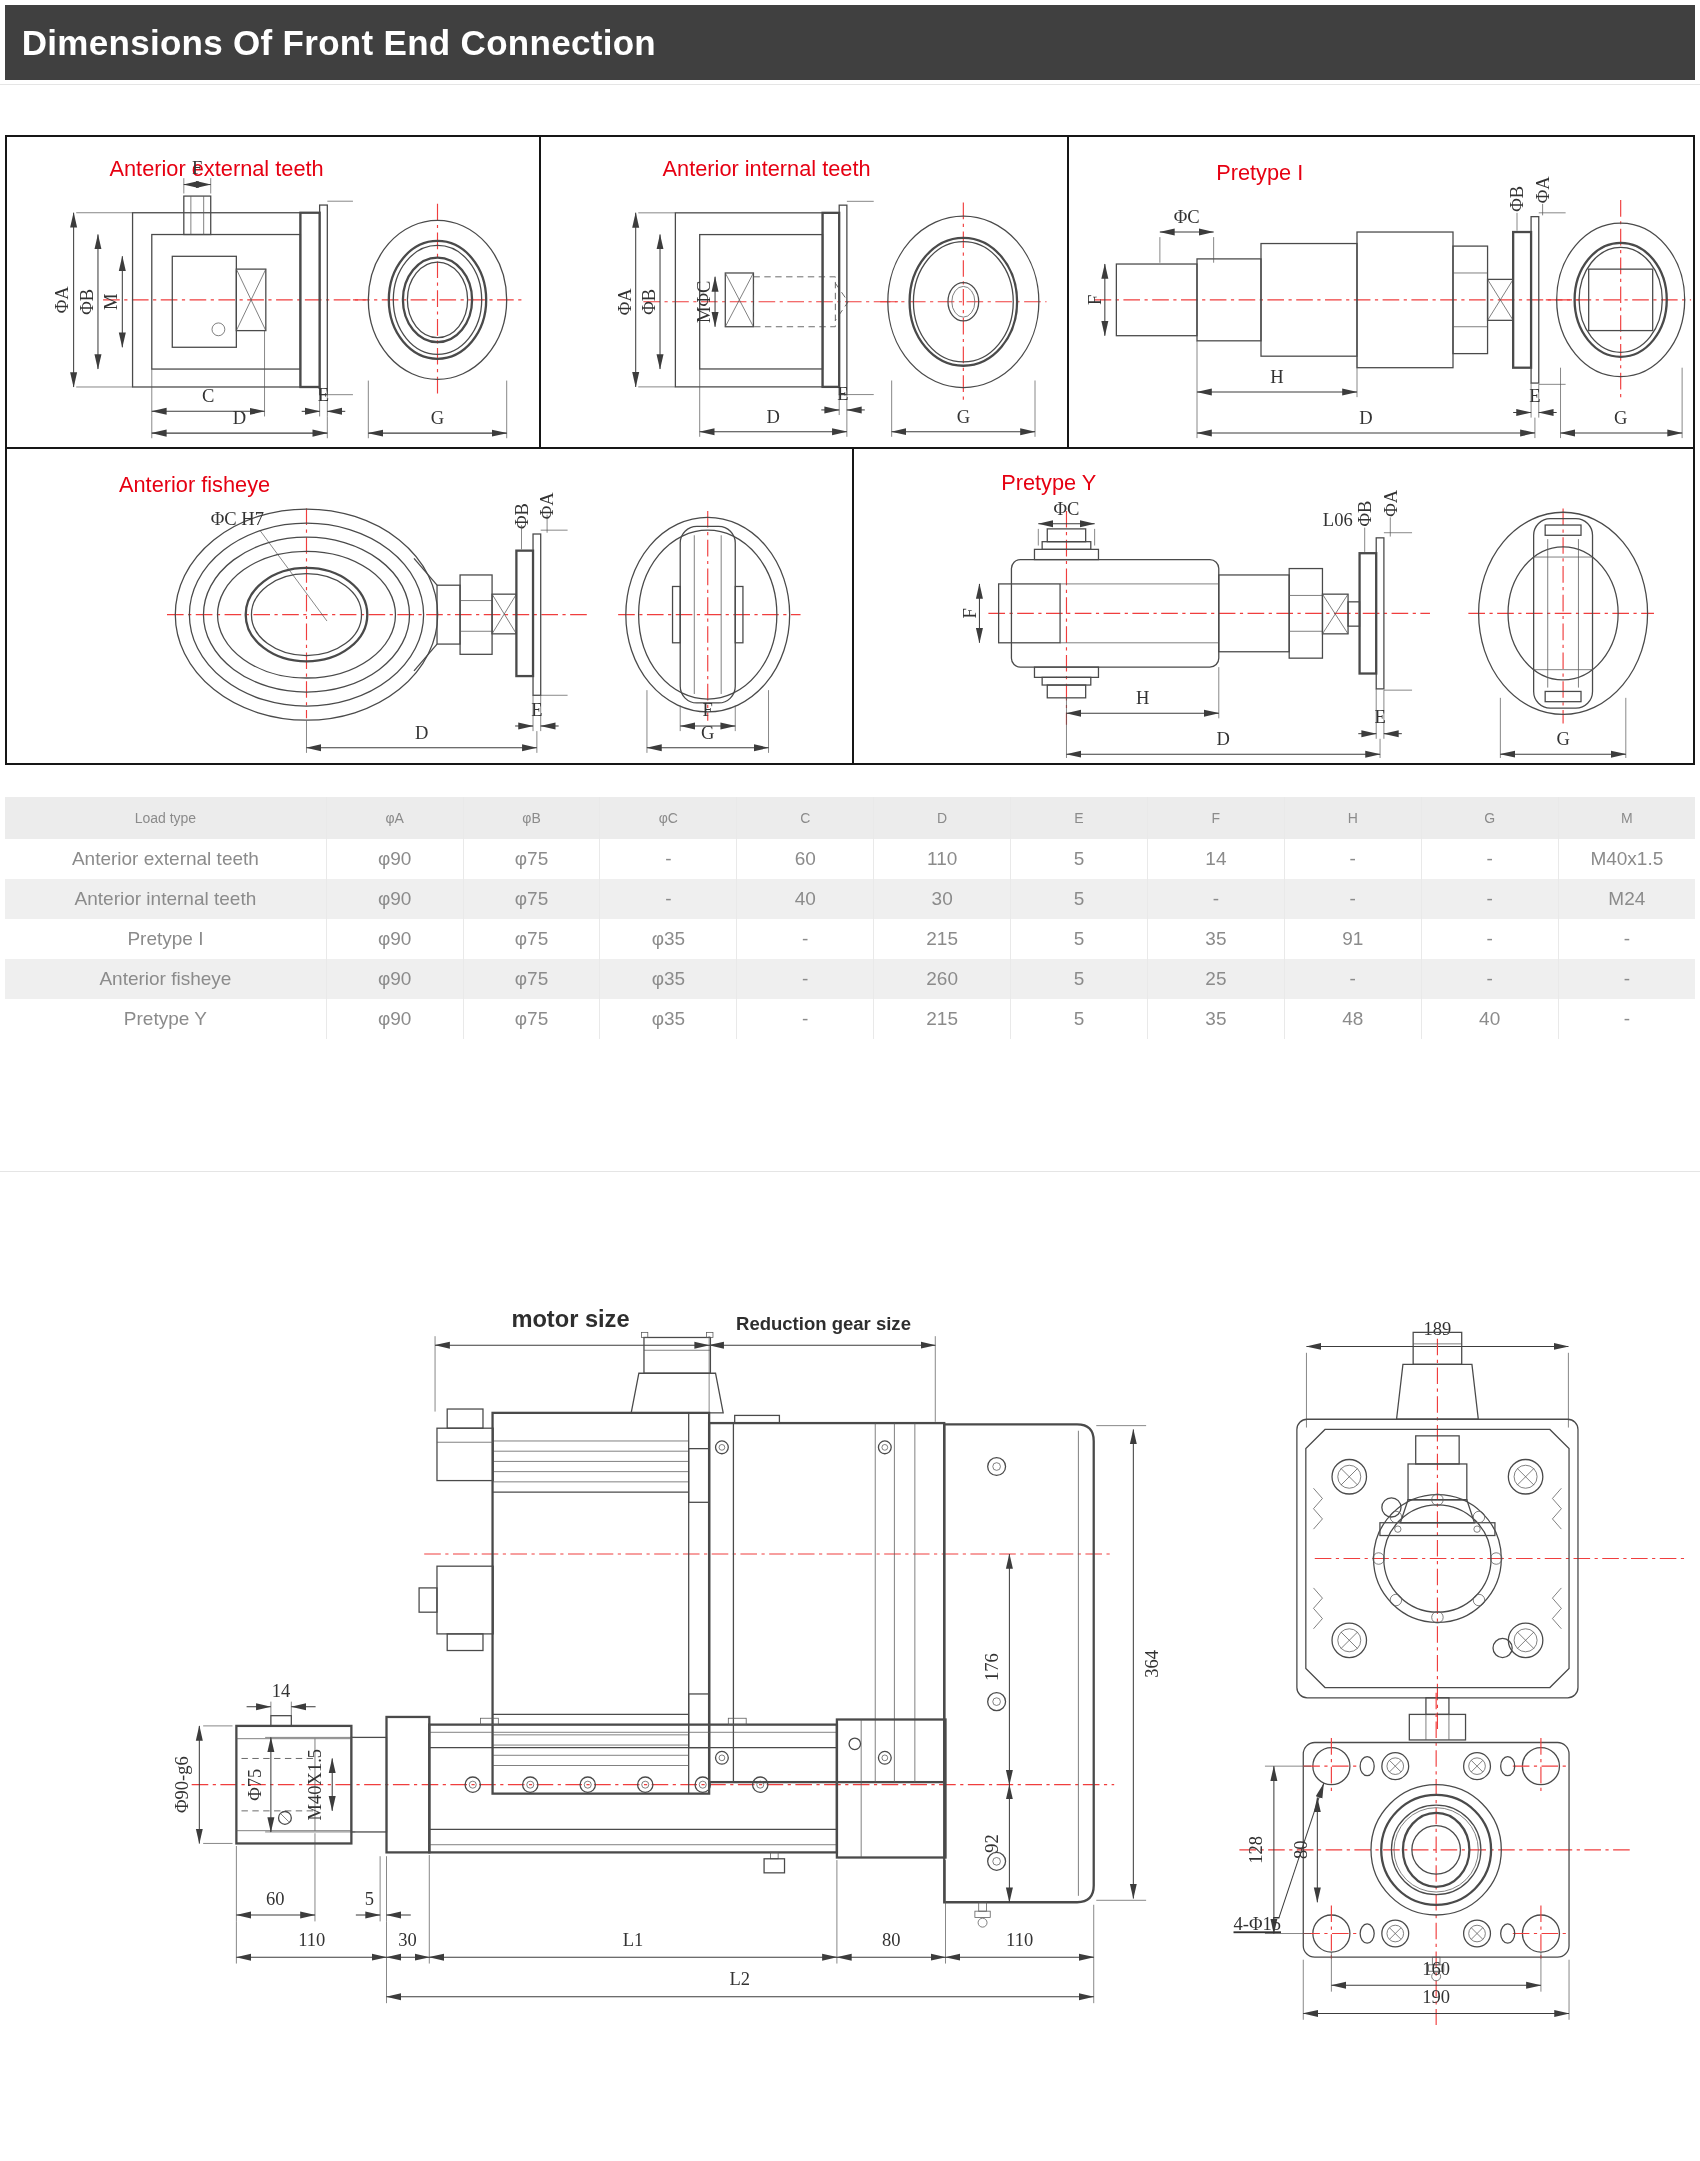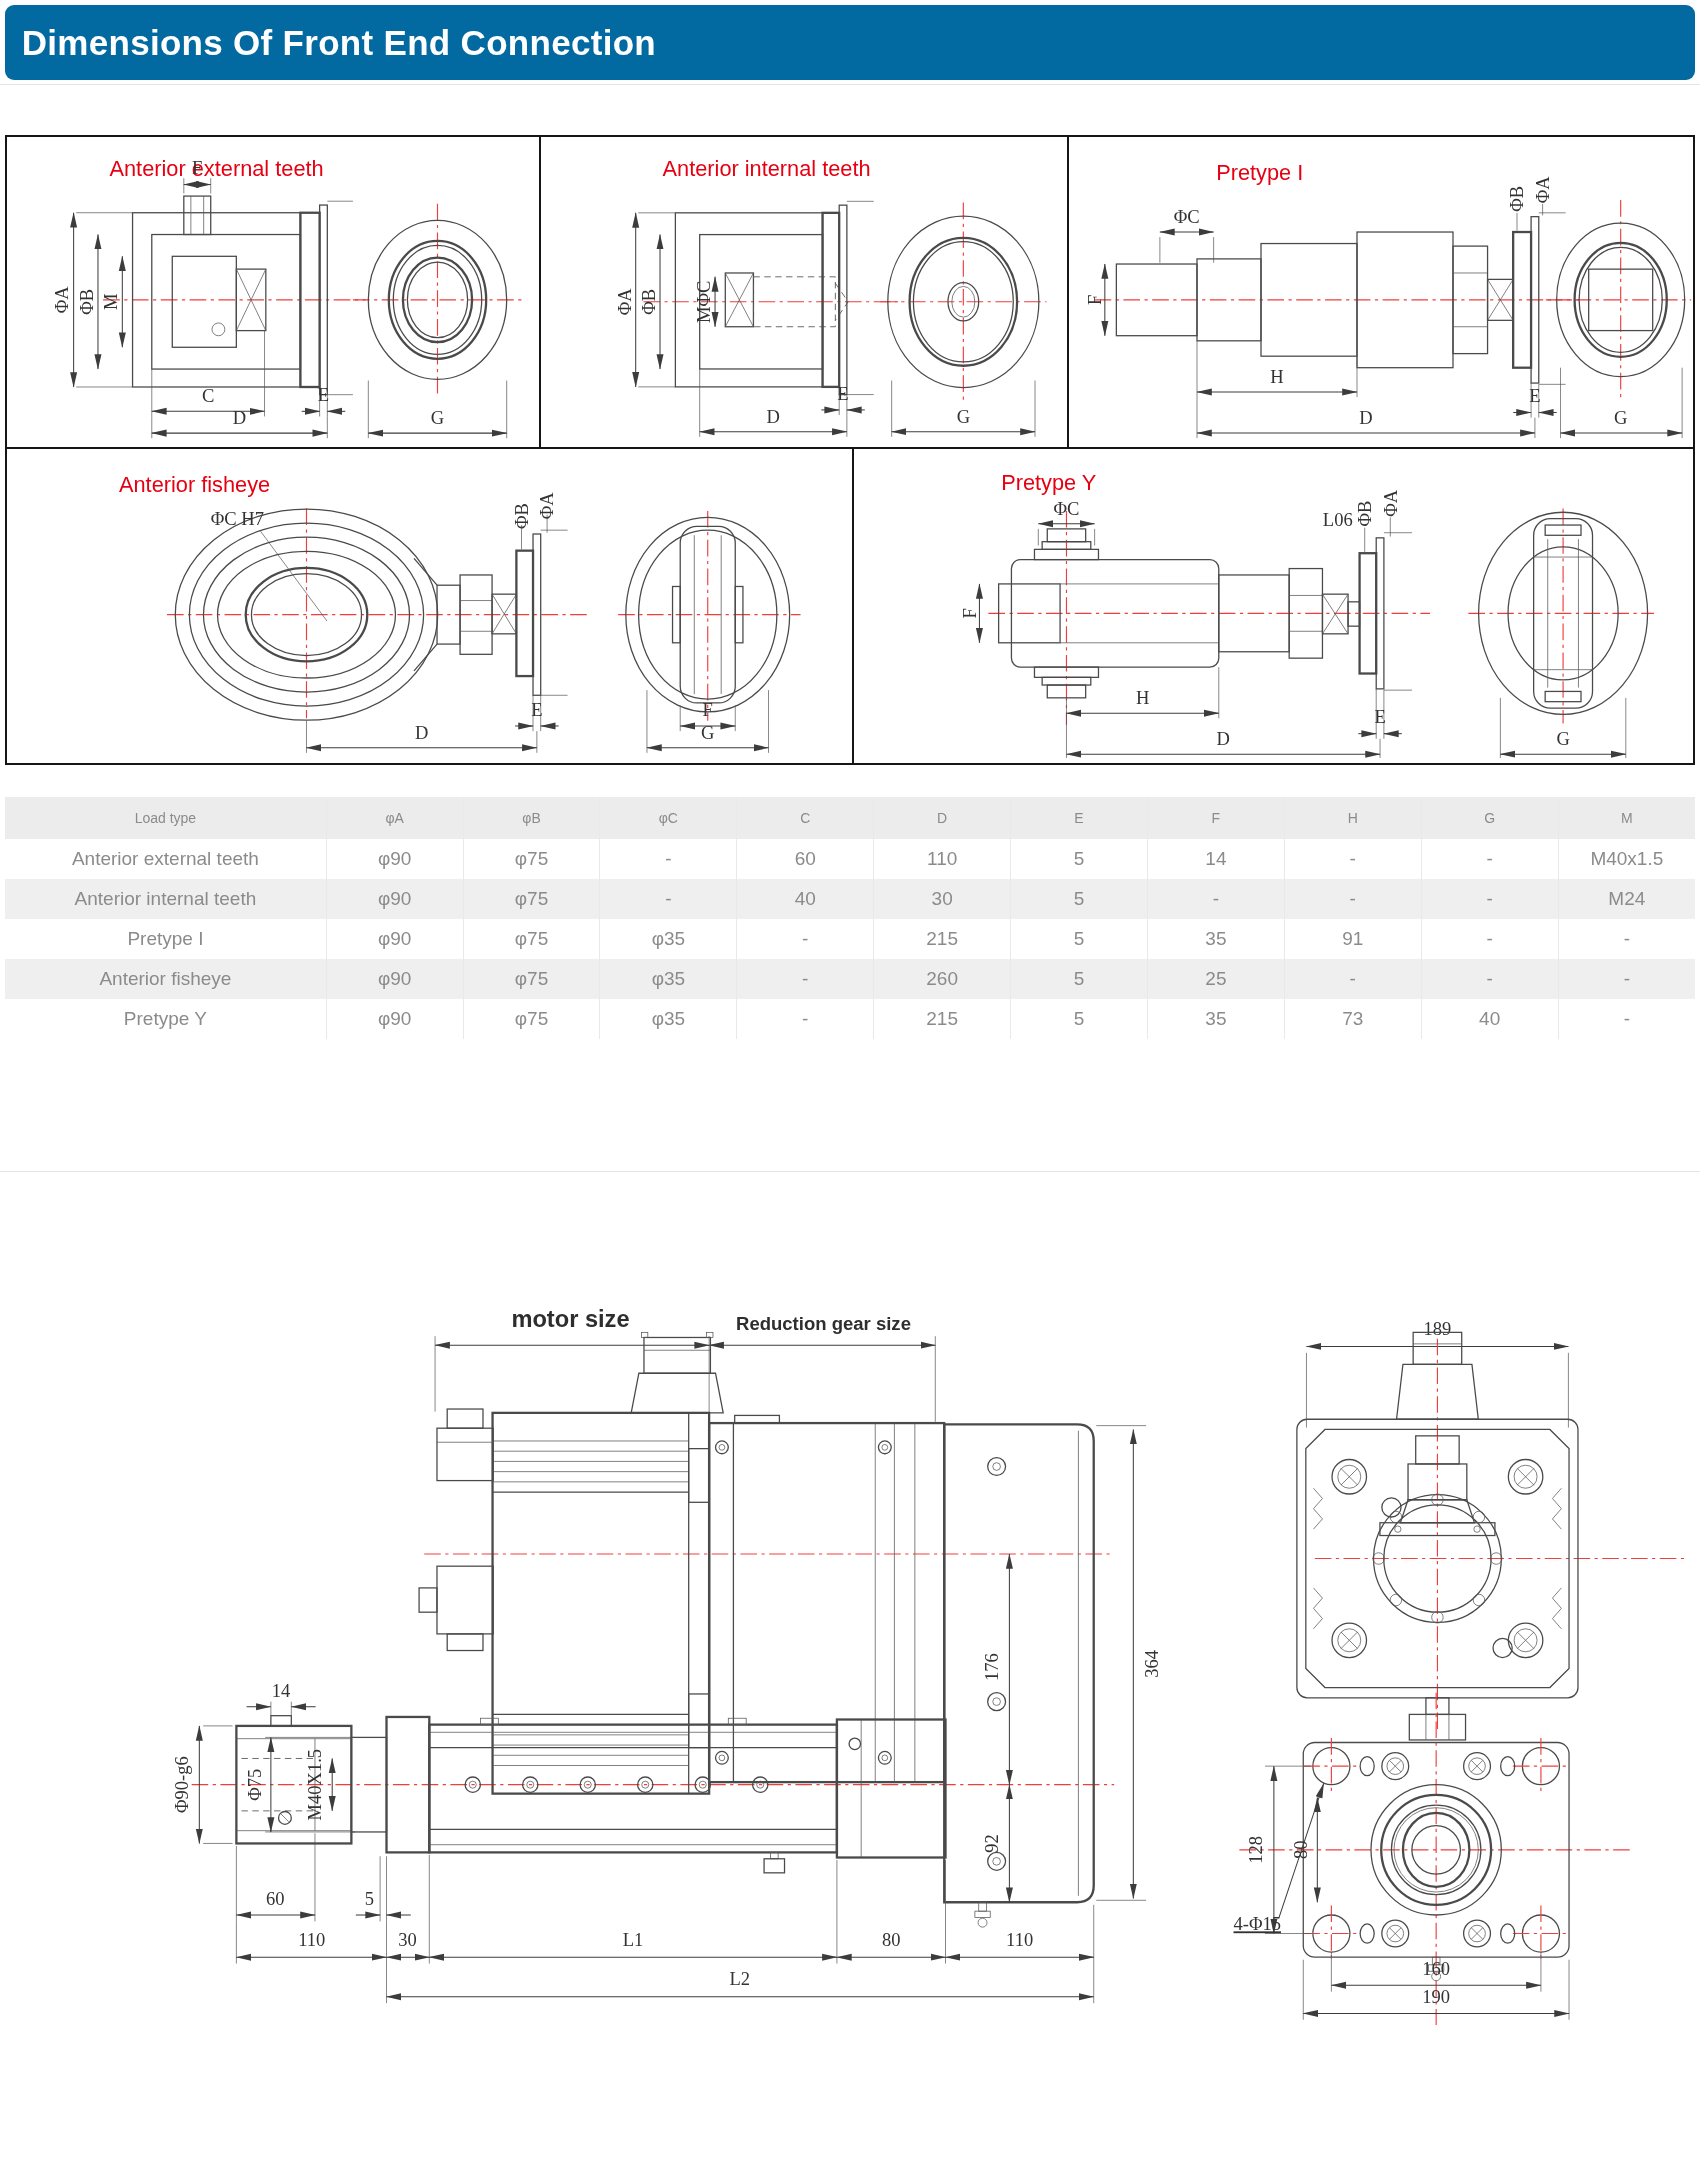--- a/index.html
+++ b/index.html
@@ -1,20 +1,20 @@
 <!DOCTYPE html>
 <html style="font-size:10.2px"><head>
 <meta charset="utf-8">
 <style>
   html,body{margin:0;padding:0;background:#fff;}
   .page{position:relative;width:1700px;height:2161px;background:#fff;overflow:hidden;
         font-family:"Liberation Sans",sans-serif;}
-  .bar{position:absolute;left:5.1px;width:1690px;height:75px;background:#0369a1;color:#ffffff;
+  .bar{position:absolute;left:5.1px;width:1690px;height:75px;background:#404040;color:#ffffff;
        font:700 35px/75px "Liberation Sans",sans-serif;padding-left:16.6px;box-sizing:border-box;
-       letter-spacing:0.3px;border-radius:9px;}
+       letter-spacing:0.3px;}
   .rule{position:absolute;left:0;width:1700px;height:1.3px;background:#e5e5e5;}
   .grid{position:absolute;left:5.1px;top:135px;width:1690px;height:630px;}
   .cell{position:absolute;border:2.6px solid #161616;box-sizing:border-box;background:#fff;}
   .cell svg{display:block;width:100%;height:100%;}
 
   
   .ln  {fill:none;stroke:#4a4a4a;stroke-width:2;}
   .lnt {fill:none;stroke:#4a4a4a;stroke-width:3.6;}
   .thin{fill:none;stroke:#5a5a5a;stroke-width:1.2;}
   .dsh {fill:none;stroke:#5a5a5a;stroke-width:1.4;stroke-dasharray:10 7;}
@@ -473,21 +473,21 @@
       </tr>
       <tr>
         <td>Pretype Y</td>
         <td>φ90</td>
         <td>φ75</td>
         <td>φ35</td>
         <td>-</td>
         <td>215</td>
         <td>5</td>
         <td>35</td>
-        <td>73</td>
+        <td>48</td>
         <td>40</td>
         <td>-</td>
       </tr>
     </tbody>
   </table>
 
   <div class="rule" style="top:1171px;"></div>
 
   <svg class="bigsvg" width="1700" height="890" viewBox="0 1990 2661 1393">
     <defs>

